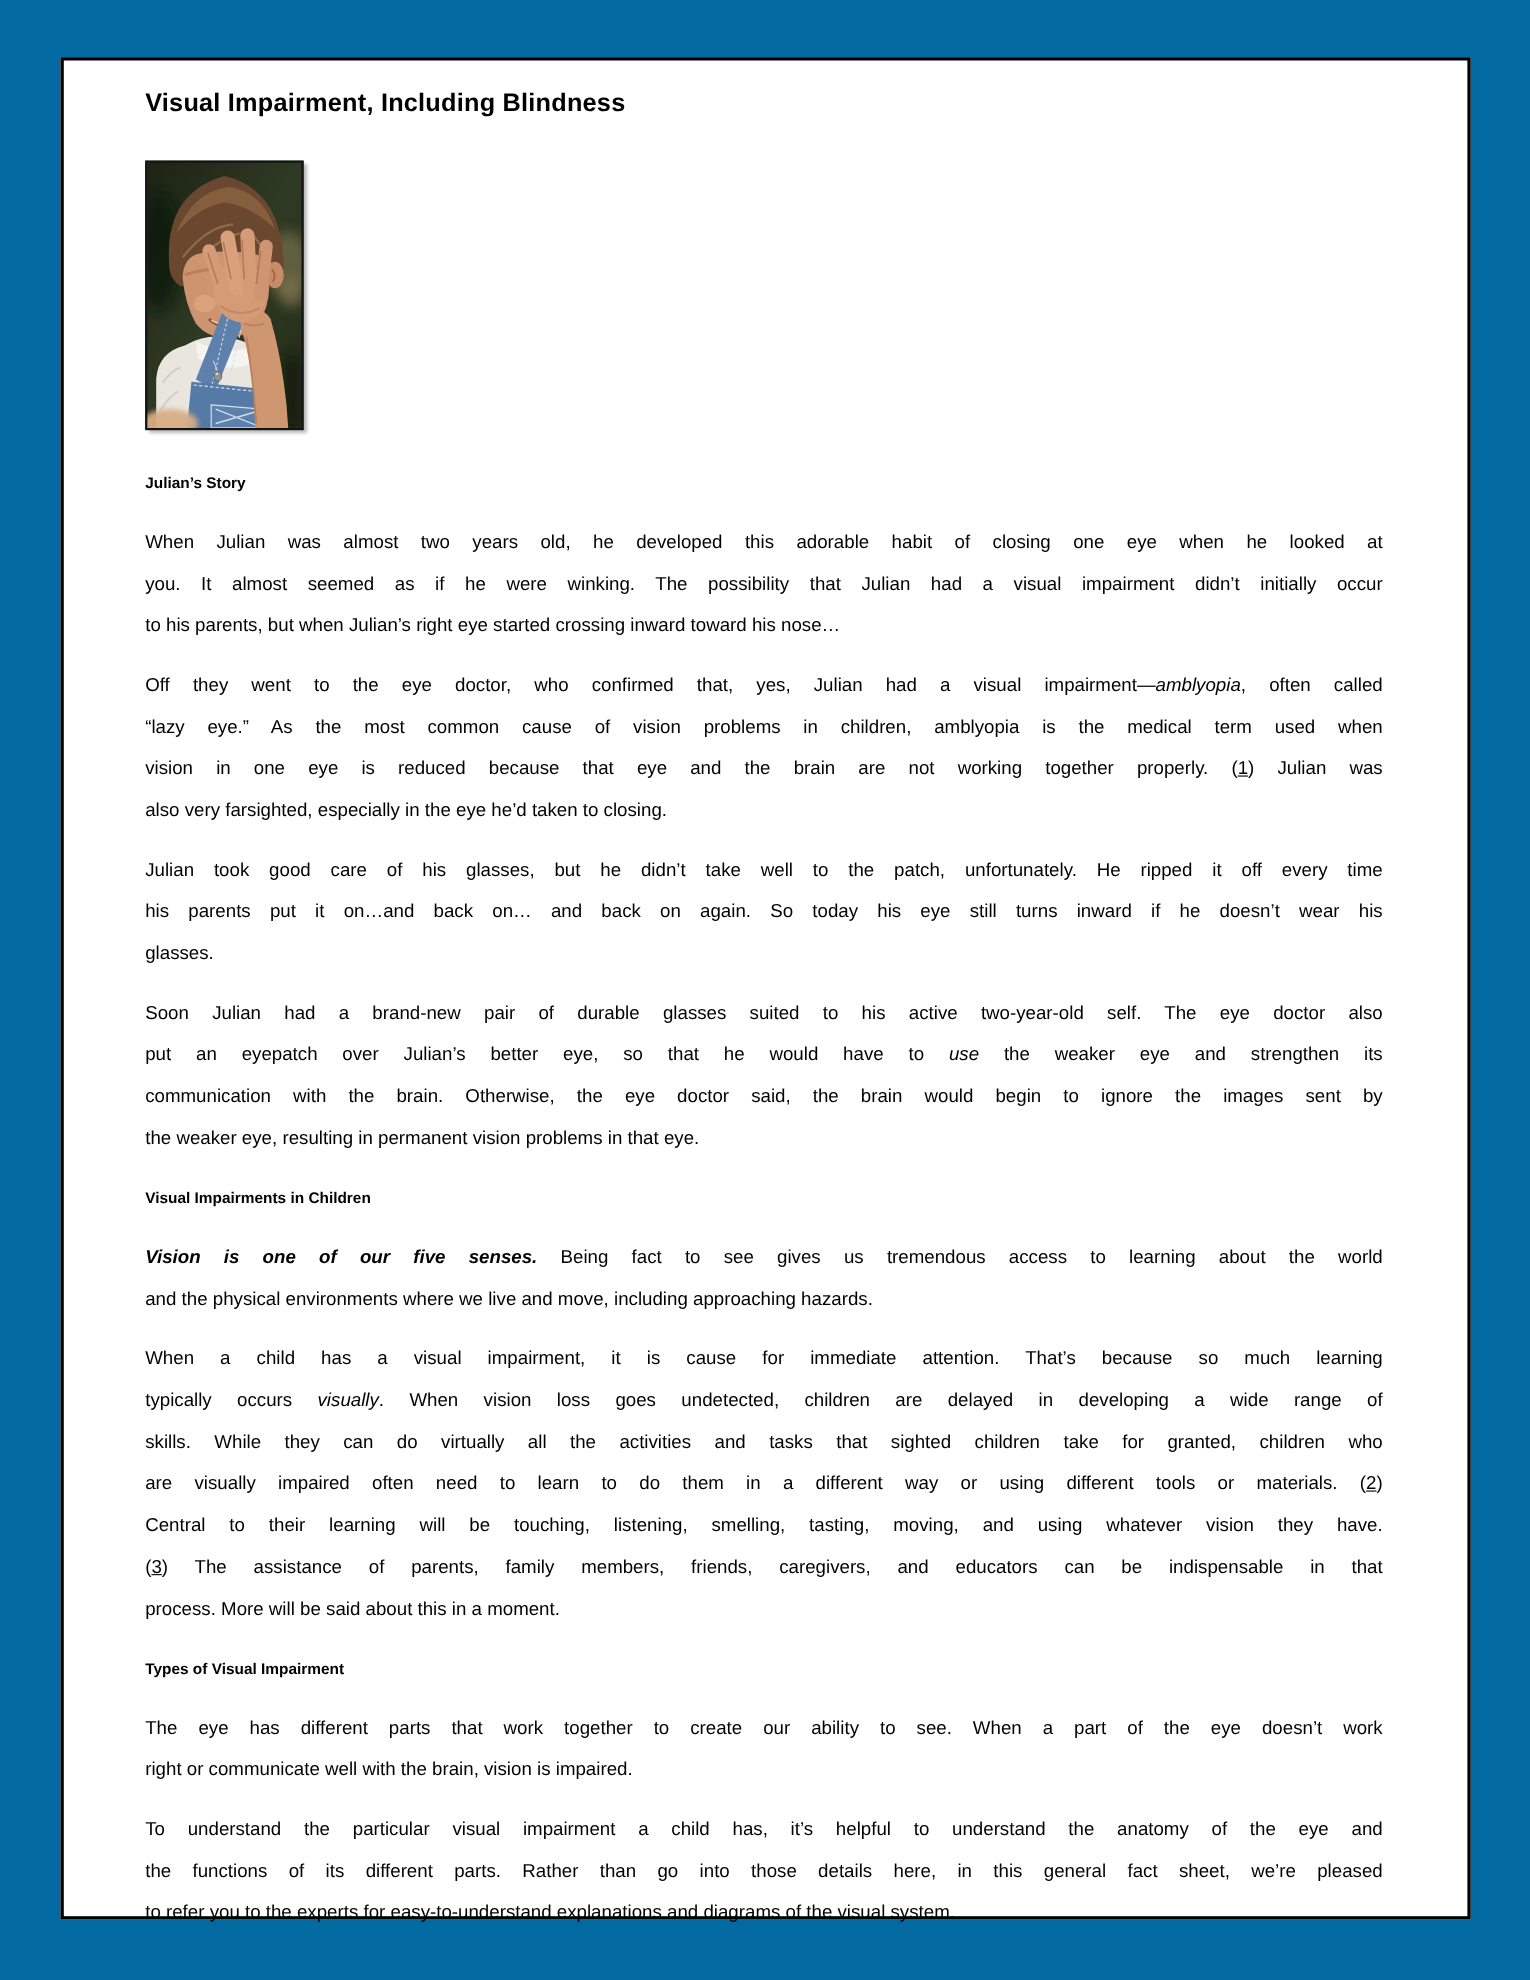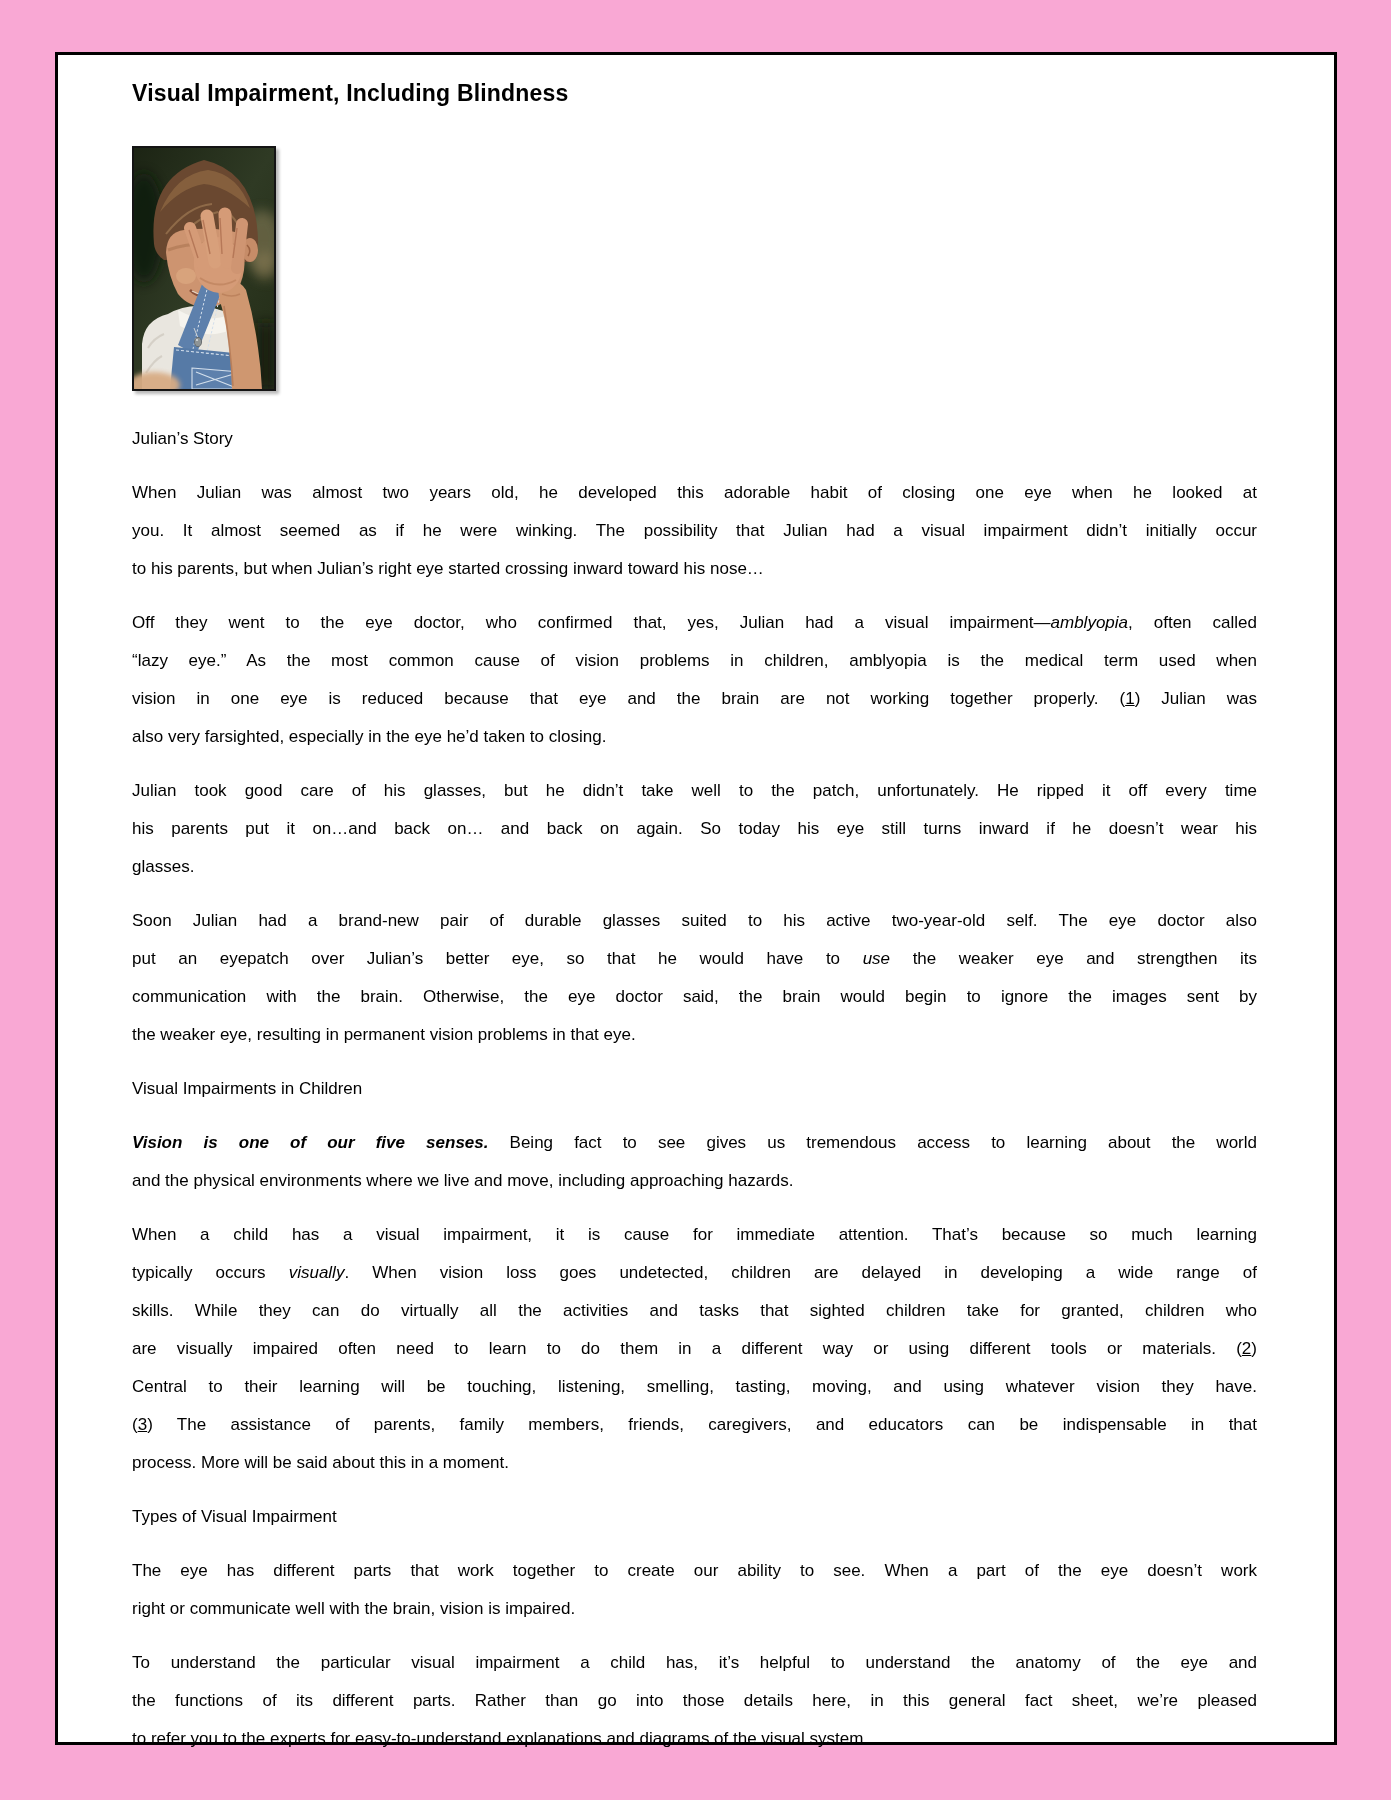--- a/index.html
+++ b/index.html
@@ -2,42 +2,42 @@
 <html><head>
 <meta charset="utf-8">
 <style>
   html, body { margin: 0; padding: 0; }
   body {
     width: 1391px; height: 1800px; background: #ffffff;
     font-family: "Liberation Sans", "DejaVu Sans", sans-serif;
     color: #000;
     -webkit-font-smoothing: antialiased;
   }
-  .page { position: relative; width: 1391px; height: 1800px; background: #f9a8d4; overflow: hidden; }
+  .page { position: relative; width: 1391px; height: 1800px; background: #0369a1; overflow: hidden; }
   .frame {
     position: absolute; left: 55px; top: 52px;
     width: 1282px; height: 1693px;
     border: 3px solid #000; box-sizing: border-box;
     padding: 23px 77px 0 74px;
     background: #fff;
   }
   h1.doc-title {
     font-size: 23px; line-height: 30px; font-weight: 700;
     margin: 0 0 38px 0; letter-spacing: 0.2px;
   }
   figure.photo {
     margin: 0 0 34px 0; padding: 0;
     width: 140px; height: 241px;
     border: 2px solid #141414;
     box-shadow: 3px 3px 3px rgba(0,0,0,0.28);
     background: #26301c;
   }
   figure.photo svg { display: block; }
   .section-heading {
-    font-size: 17px; line-height: 28px; font-weight: 400;
+    font-size: 14px; line-height: 28px; font-weight: 700;
     margin: 0 0 26px 0;
   }
   .para { margin: 0 0 26px 0; font-size: 17px; }
   .line {
     line-height: 28px; height: 28px;
     text-align: justify; text-align-last: justify; margin-top: 10px;
   }
   .line.last { text-align: center; text-align-last: left; }
   .line em { font-style: italic; }
   .line em.bold { font-weight: 700; }

